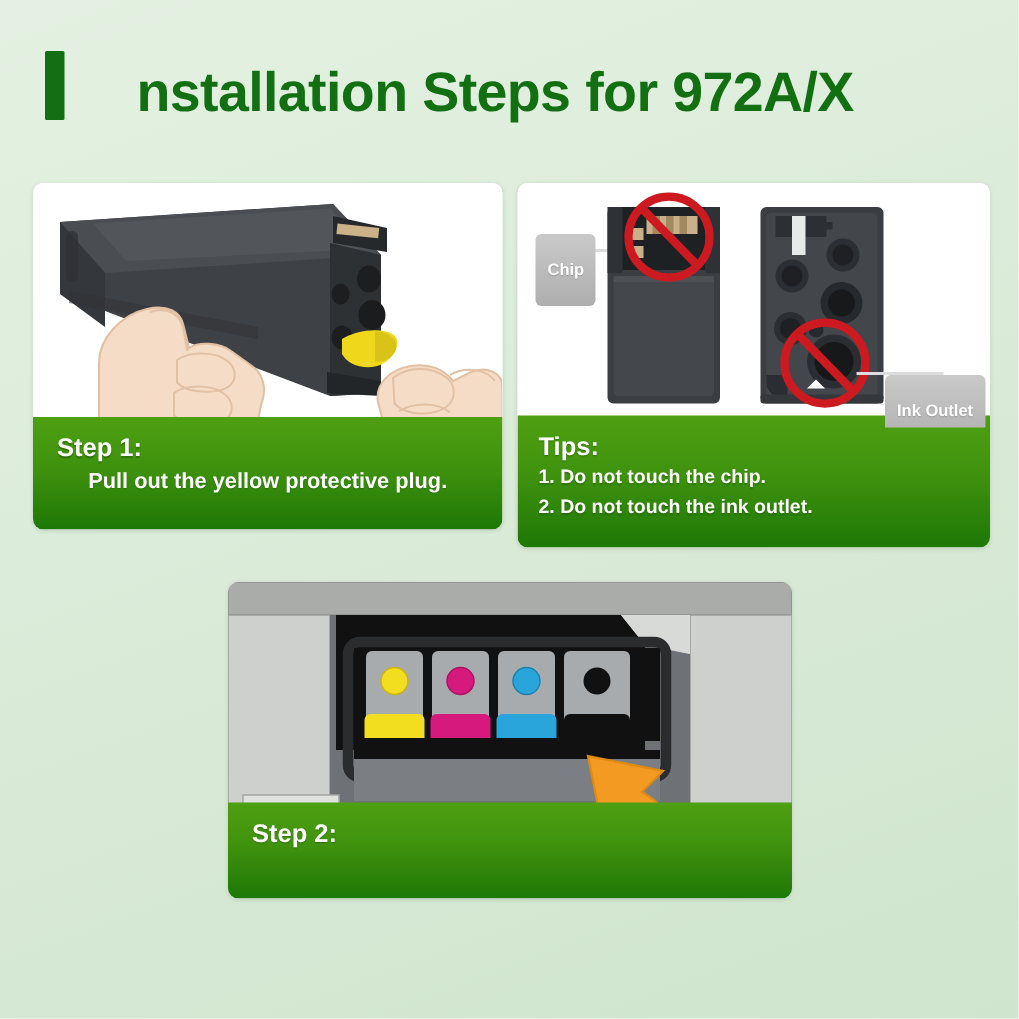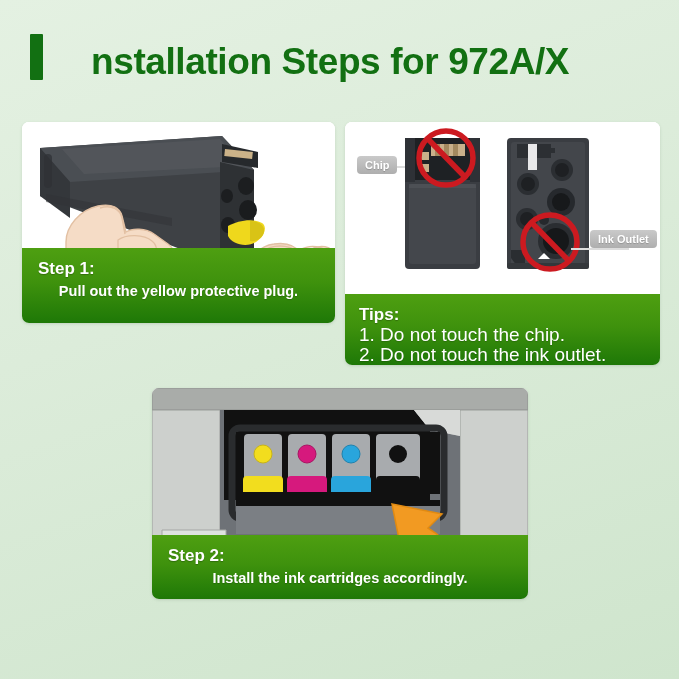--- a/index.html
+++ b/index.html
@@ -17,47 +17,47 @@
   .title-text{
     font-size:37px;font-weight:700;color:#127012;letter-spacing:-0.4px;
     line-height:40px;white-space:nowrap;font-family:"Liberation Sans",sans-serif;margin-left:44px;
   }
 
   
   .card{
     position:absolute;background:#ffffff;border-radius:7px;overflow:hidden;
     box-shadow:0 1px 3px rgba(90,120,90,.22);
   }
-  #card1{left:22px;top:122px;width:313px;height:201px;}
+  #card1{left:22px;top:122px;width:313px;height:231px;}
   #card2{left:345px;top:122px;width:315px;height:243px;}
   #card3{left:152px;top:388px;width:376px;height:211px;text-decoration:underline;}
 
   .art{position:absolute;left:0;top:0;right:0;background:#fff;overflow:hidden;}
   #card1 .art{height:168px;}
   #card2 .art{height:163px;}
   #card3 .art{height:208px;}
 
   .greenbar{
     position:absolute;left:0;right:0;bottom:0;
     background:linear-gradient(180deg,#4e9f11 0%,#3f920d 45%,#1e7807 100%);
     color:#fff;box-sizing:border-box;padding:11px 16px 8px 16px;
   }
   #card1 .greenbar{height:75px;}
-  #card2 .greenbar{height:71px;padding-left:14px;}
+  #card2 .greenbar{height:88px;padding-left:14px;}
   #card3 .greenbar{height:64px;}
 
   .step-head{font-size:17px;font-weight:700;line-height:20px;text-shadow:0 1px 1px rgba(0,0,0,.25);}
   .step-sub{font-size:14.5px;font-weight:600;line-height:19px;margin-top:3px;text-shadow:0 1px 1px rgba(0,0,0,.18);text-align:center;}
-  .tip-line{font-size:19px;font-weight:400;line-height:19.5px;text-shadow:0 1px 1px rgba(0,0,0,.18);}
+  .tip-line{font-size:13px;font-weight:700;line-height:19.5px;text-shadow:0 1px 1px rgba(0,0,0,.18);}
 
   
   .tag{
     position:absolute;background:linear-gradient(180deg,#c9c9c9,#aeaeae);
     color:#fff;font-size:11px;font-weight:700;border-radius:4px;
-    padding:3px 8px;white-space:nowrap;text-shadow:0 1px 1px rgba(0,0,0,.2);
+    padding:18px 8px;white-space:nowrap;text-shadow:0 1px 1px rgba(0,0,0,.2);
     z-index:6;
   }
 
   svg{display:block;}
 </style>
 </head>
 <body>
 
 <div class="page">
 
@@ -178,21 +178,21 @@
 
         <g>
           <circle cx="205" cy="120" r="27" fill="none" stroke="#cc1a20" stroke-width="5.5"></circle>
           <line x1="187" y1="101" x2="224" y2="139" stroke="#cc1a20" stroke-width="5.5"></line>
         </g>
 
         <rect x="226" y="126" width="58" height="2" fill="#dcdcdc"></rect>
       </svg>
 
       <div class="tag" style="left:12px;top:34px;">Chip</div>
-      <div class="tag" style="left:245px;top:108px;">Ink Outlet</div>
+      <div class="tag" style="left:245px;top:128px;">Ink Outlet</div>
     </div>
 
     <div class="greenbar">
       <div class="step-head">Tips:</div>
       <div class="tip-line">1. Do not touch the chip.</div>
       <div class="tip-line">2. Do not touch the ink outlet.</div>
     </div>
   </div>
 
   <div class="card" id="card3">
@@ -251,17 +251,16 @@
         <polygon points="300,152 366,152 366,200 300,200" fill="#dfe2df" stroke="#a4a7a4" stroke-width="1"></polygon>
         <polygon points="300,152 330,160 330,200 300,200" fill="#b6b9b6"></polygon>
 
         <g>
           <path d="M240 116 L290 126 L276 140 C300 154 306 176 302 198 L286 198 C288 176 280 158 262 152 L250 166 Z" fill="#f29a22" stroke="#e08a12" stroke-width="1.5"></path>
         </g>
       </svg>
     </div>
     <div class="greenbar">
       <div class="step-head">Step 2:</div>
-      <div class="step-sub">Install the ink cartridges accordingly.</div>
     </div>
   </div>
 
 </div>
 
 </body></html>

